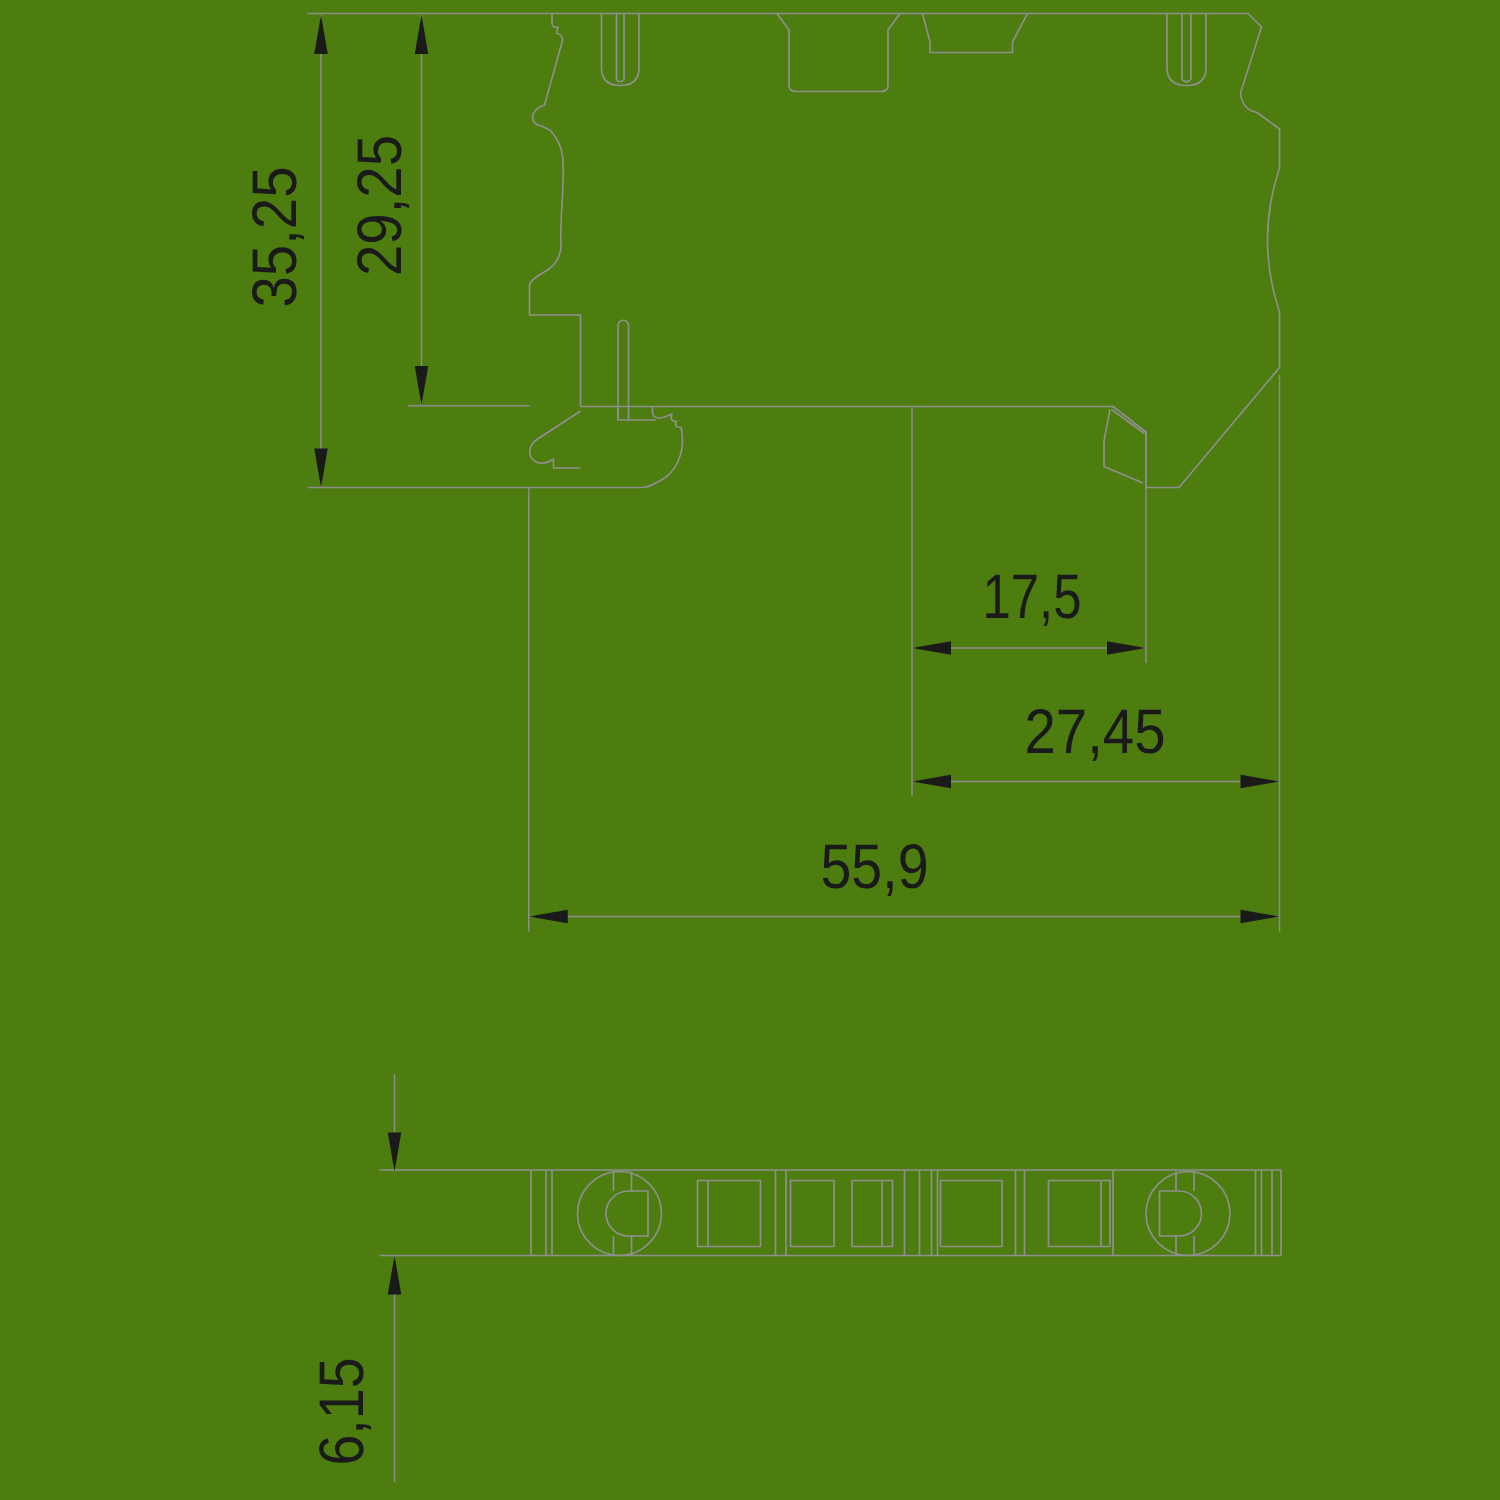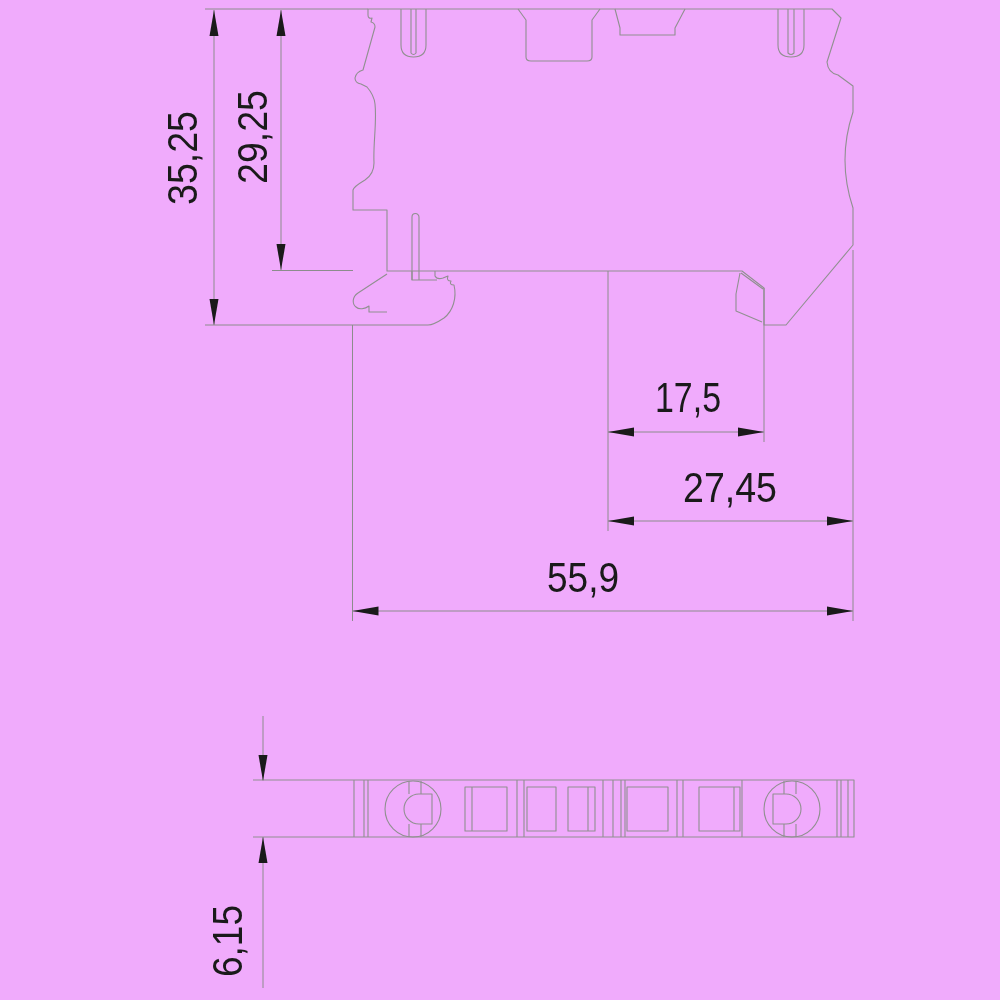--- a/index.html
+++ b/index.html
@@ -1,16 +1,16 @@
 <!DOCTYPE html>
 <html><head>
 <meta charset="utf-8">
 <style>
   html,body{margin:0;padding:0;background:#ffffff;}
-  .stage{position:relative;width:1000px;height:1000px;background:#f0abfc;overflow:hidden;}
+  .stage{position:relative;width:1000px;height:1000px;background:#4d7c0f;overflow:hidden;}
   svg{position:absolute;top:0;left:0;}
   .geo{stroke:#909090;stroke-width:1.1;fill:none;stroke-linejoin:round;stroke-linecap:butt;}
   .dim{stroke:#8c8c8c;stroke-width:1;fill:none;}
   .arrow{fill:#1a1a1a;stroke:none;}
   .dimtext{font-family:"Liberation Sans",sans-serif;font-size:42px;fill:#1a1a1a;}
 </style>
 </head>
 <body>
 
 <div class="stage">

